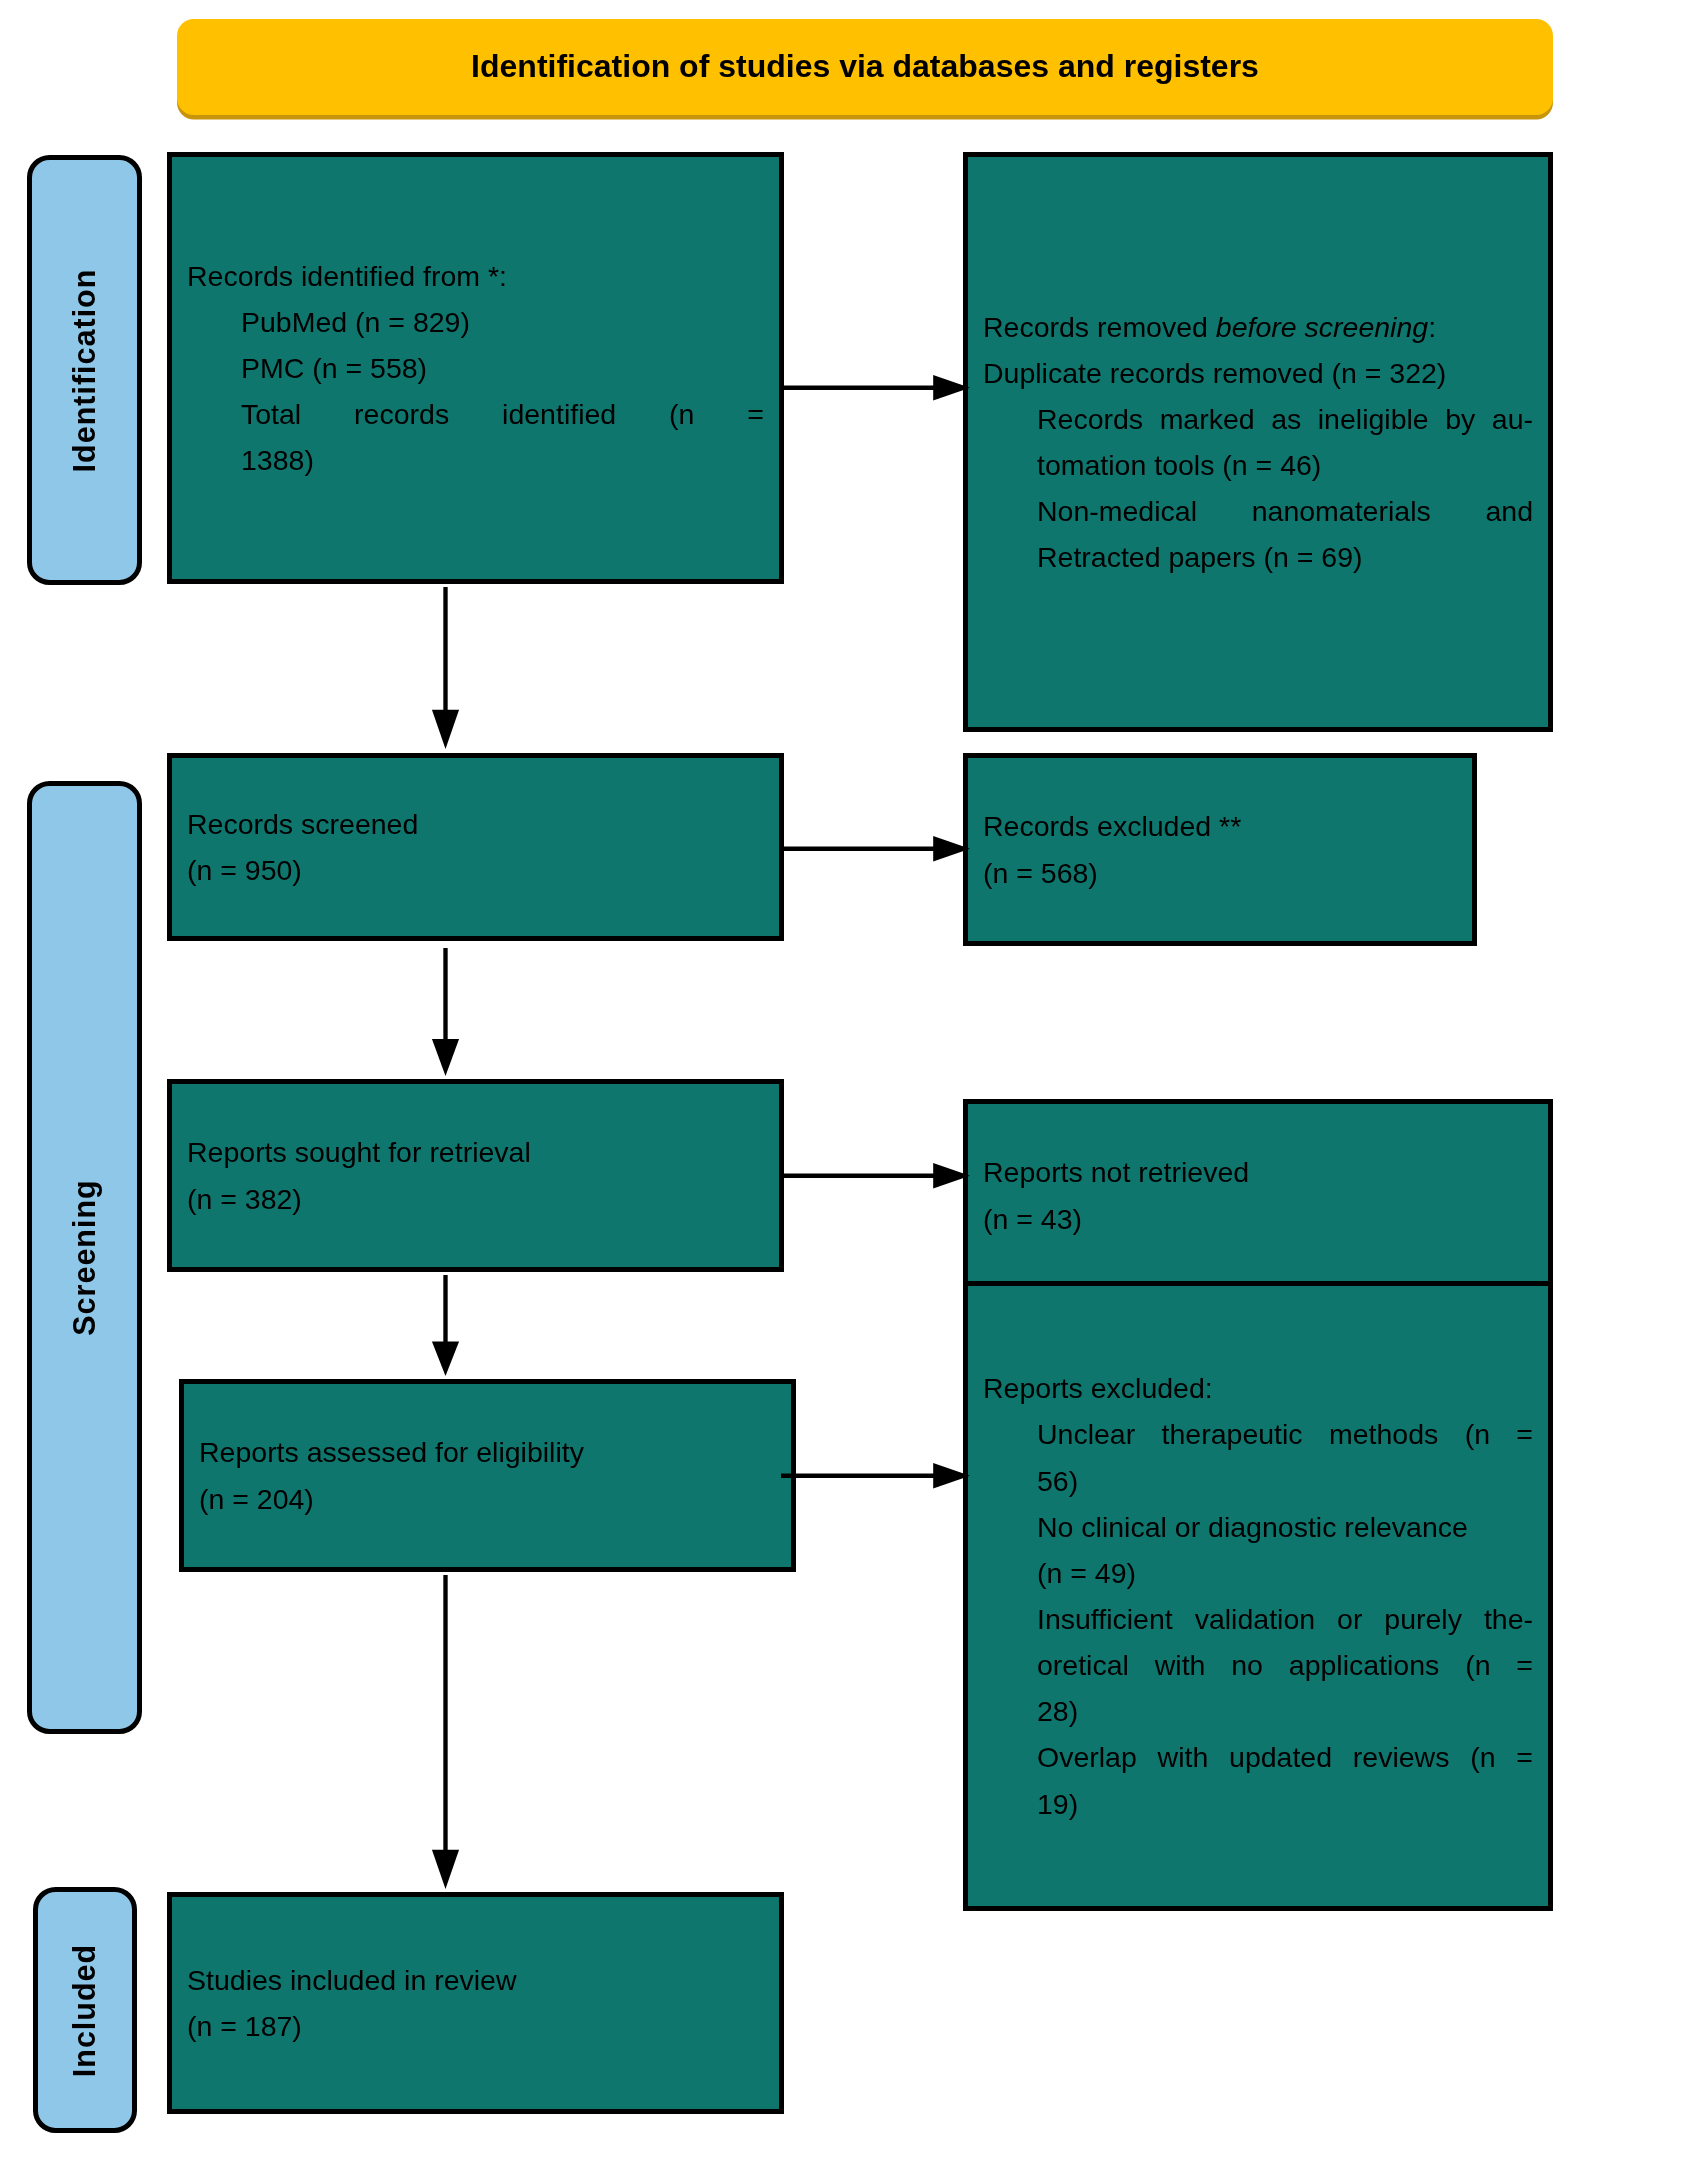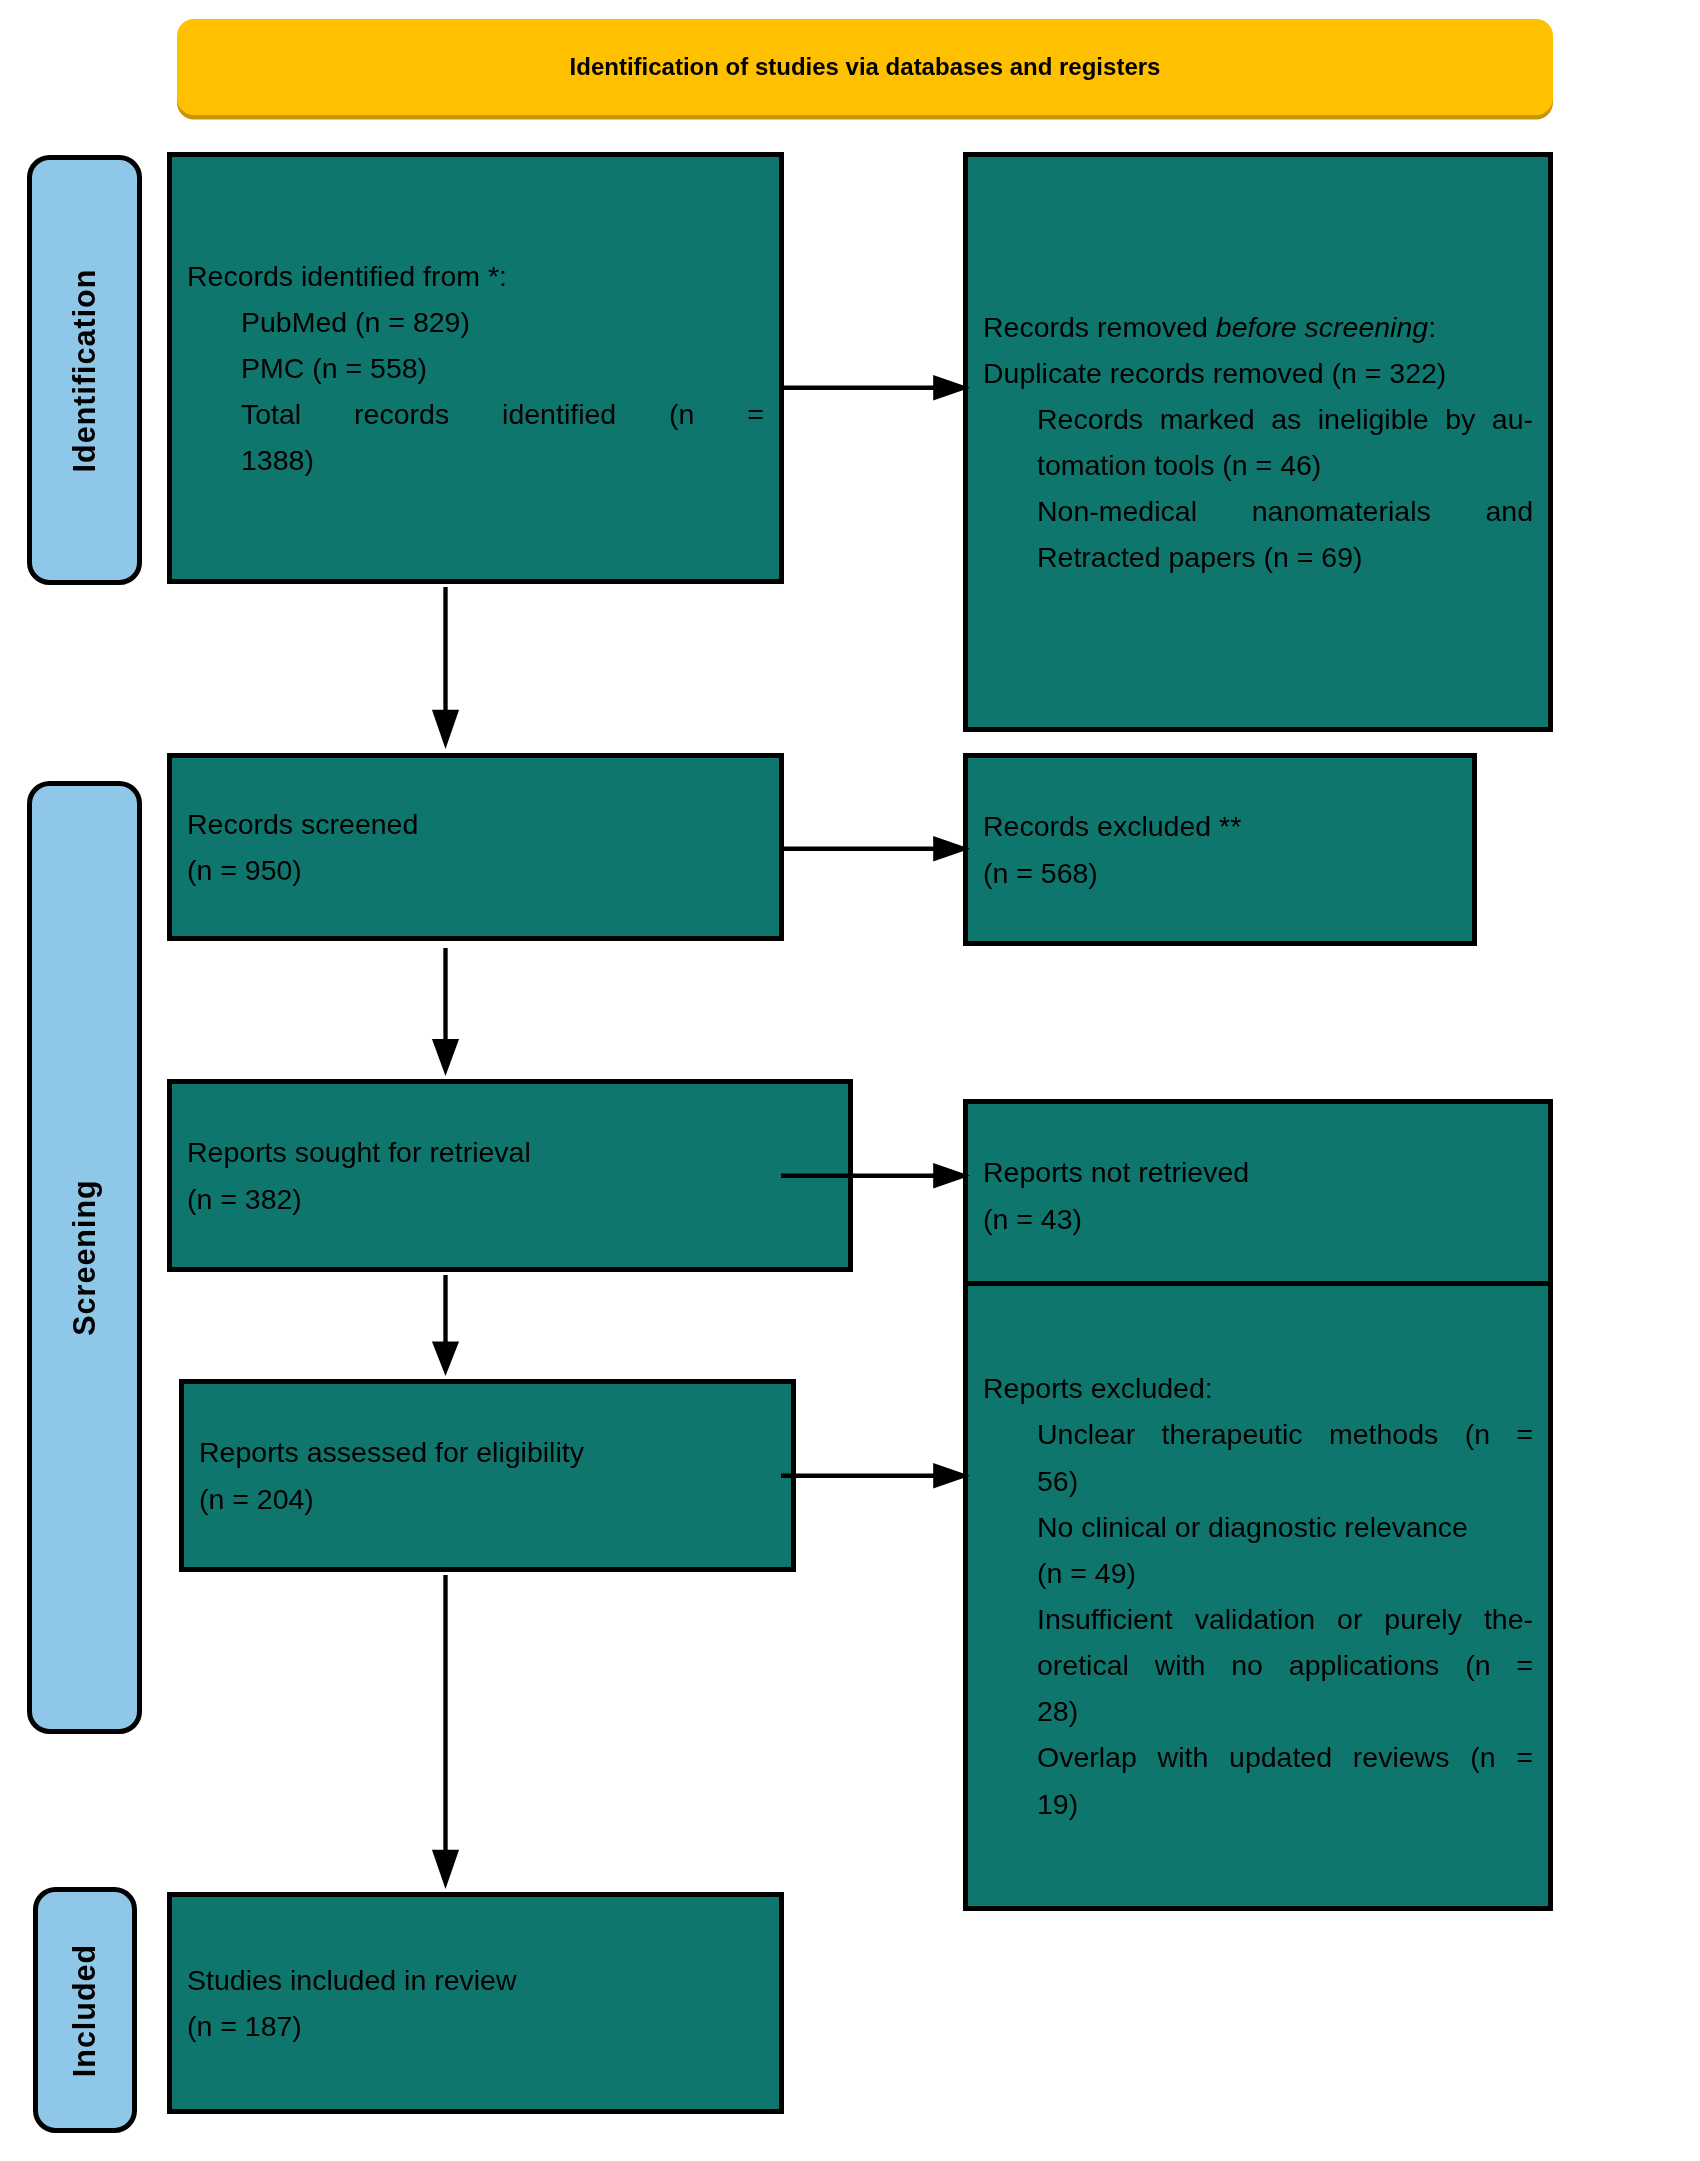--- a/index.html
+++ b/index.html
@@ -27,21 +27,21 @@
     height: 96px;
     background: #FFC000;
     border-radius: 16.7px;
     box-shadow: 0 4.4px 0 0 #C8940B;
     display: flex;
     align-items: center;
     justify-content: center;
     box-sizing: border-box;
   }
   .banner-title {
-    font-size: 24px;
+    font-size: 32px;
     font-weight: bold;
     color: #000000;
     letter-spacing: 0px;
     text-align: center;
     white-space: nowrap;
   }
 
   
   .stage {
     position: absolute;
@@ -83,21 +83,21 @@
     color: #000000;
   }
   .box p.indent { padding-left: 54px; }
   .box p.just   { text-align: justify; text-align-last: justify; }
   .box p em     { font-style: italic; }
 
   #box-identified   { left: 167px;  top: 152px;  width: 617px; height: 432px; }
   #box-removed      { left: 963px; top: 152px;  width: 590px; height: 580px; }
   #box-screened     { left: 167px;  top: 753px; width: 617px; height: 188px; }
   #box-excluded     { left: 963px; top: 753px; width: 514px; height: 193px; }
-  #box-sought       { left: 167px;  top: 1079px; width: 686px; height: 193px; }
+  #box-sought       { left: 167px;  top: 1079px; width: 617px; height: 193px; }
   #box-notretrieved { left: 963px; top: 1099px; width: 590px; height: 193px; }
   #box-assessed     { left: 167px;  top: 1379px; width: 617px; height: 193px; margin-left: 12px; }
   #box-repexcluded  { left: 963px; top: 1281px; width: 590px; height: 630px; }
   #box-included     { left: 167px;  top: 1892px; width: 617px; height: 222px; }
 
   
   .arrow-v {
     position: absolute;
     width: 31px;
   }

